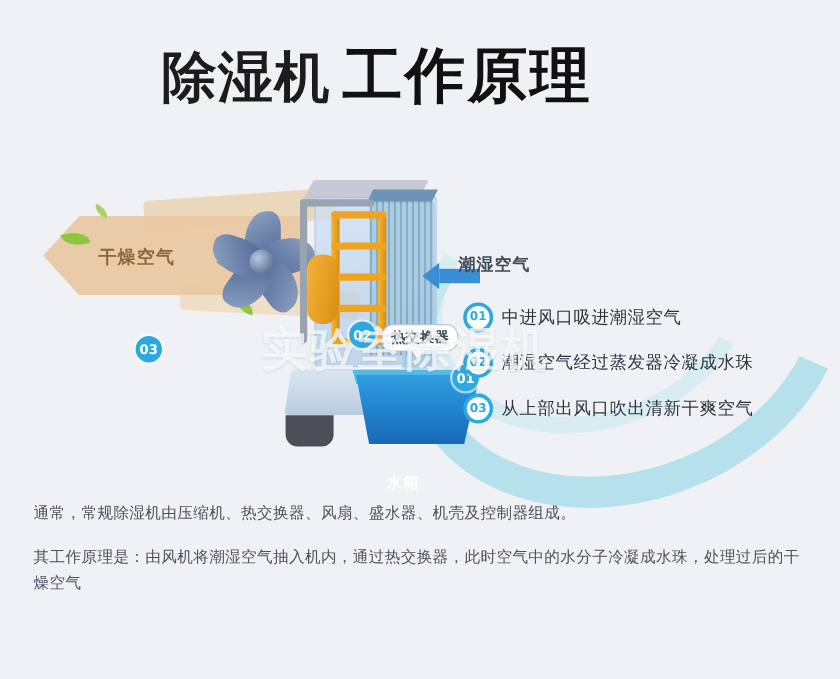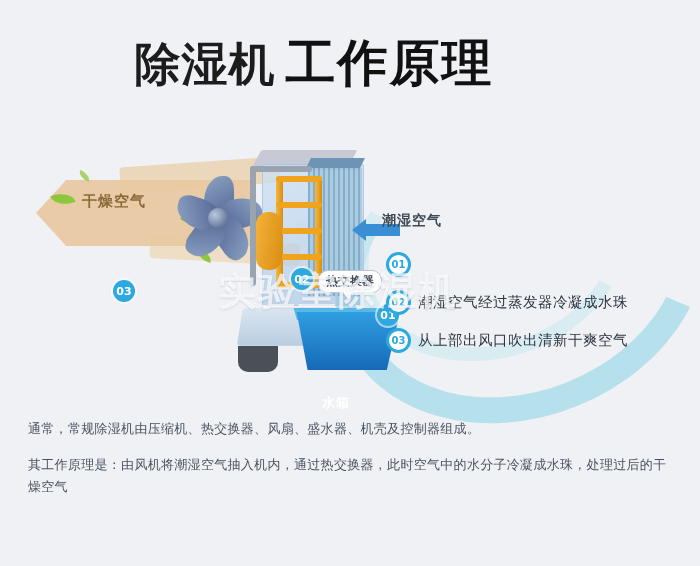--- a/index.html
+++ b/index.html
@@ -114,21 +114,21 @@
     width: 150px;
     height: 22px;
     background: #eed6b2;
     opacity: .7;
     transform: rotate(3deg);
     border-radius: 4px;
   }
   .label-dry {
     position: absolute;
     left: 82px;
-    top: 192px;
+    top: 205px;
     font-size: 15px;
     font-weight: bold;
     color: #8a6a3a;
     letter-spacing: 1px;
   }
 
   
   .leaf {
     position: absolute;
     background: #8fc64a;
@@ -526,20 +526,21 @@
 
   <div class="label-dry">干燥空气</div>
   <div class="label-humid">潮湿空气</div>
   <div class="label-tank">水箱</div>
 
   <div class="steps">
     <div class="step">
       <div class="step-num">
         <span>01</span>
       </div>
+      <div class="step-text">中进风口吸进潮湿空气</div>
     </div>
     <div class="step">
       <div class="step-num">
         <span>02</span>
       </div>
       <div class="step-text">潮湿空气经过蒸发器冷凝成水珠</div>
     </div>
     <div class="step">
       <div class="step-num">
         <span>03</span>

